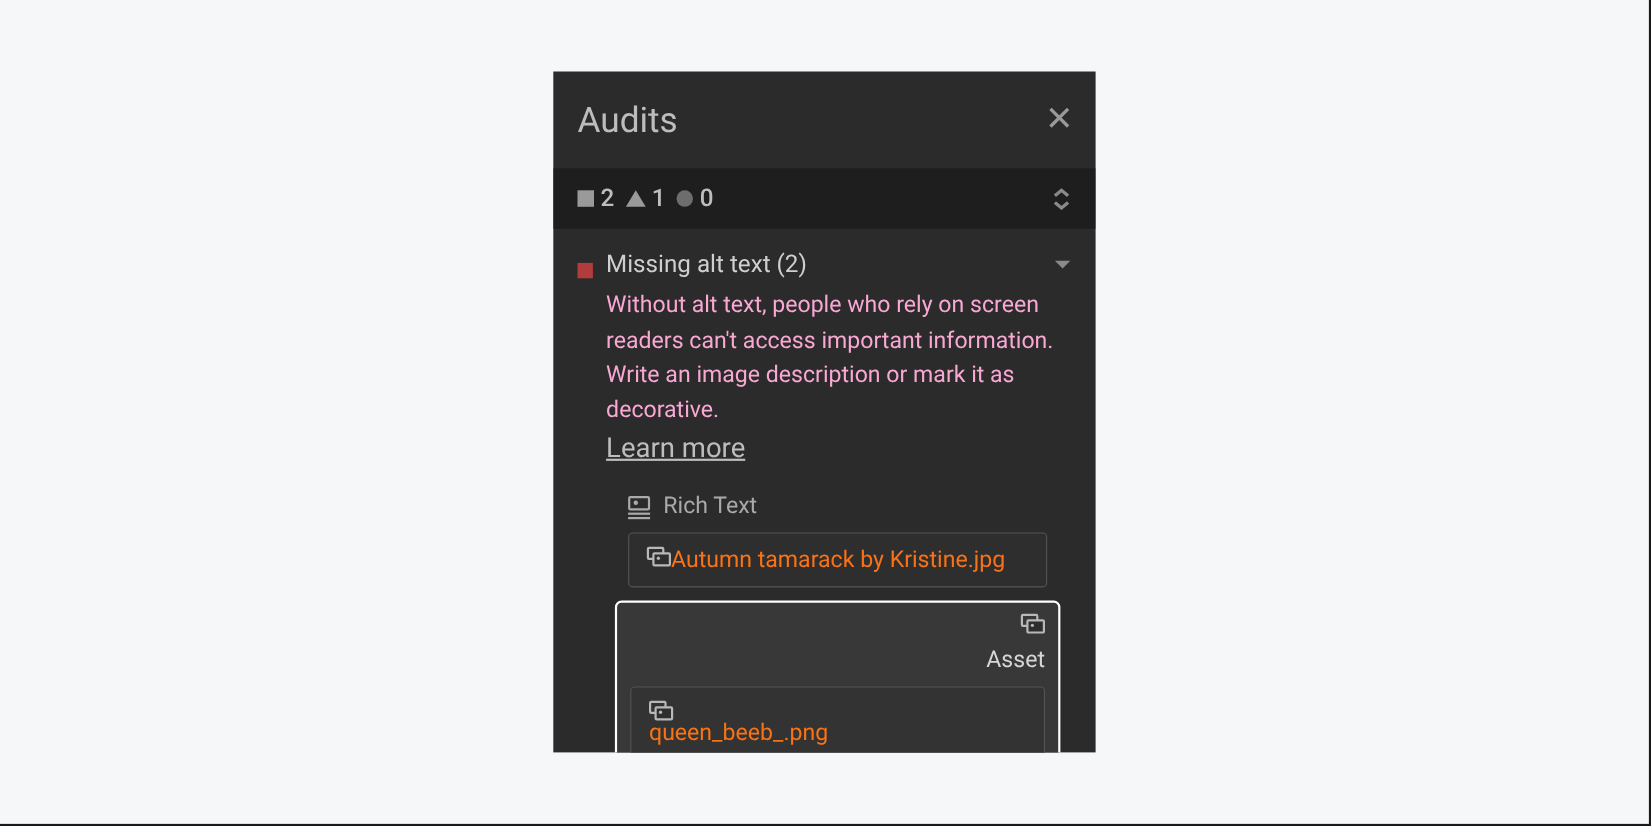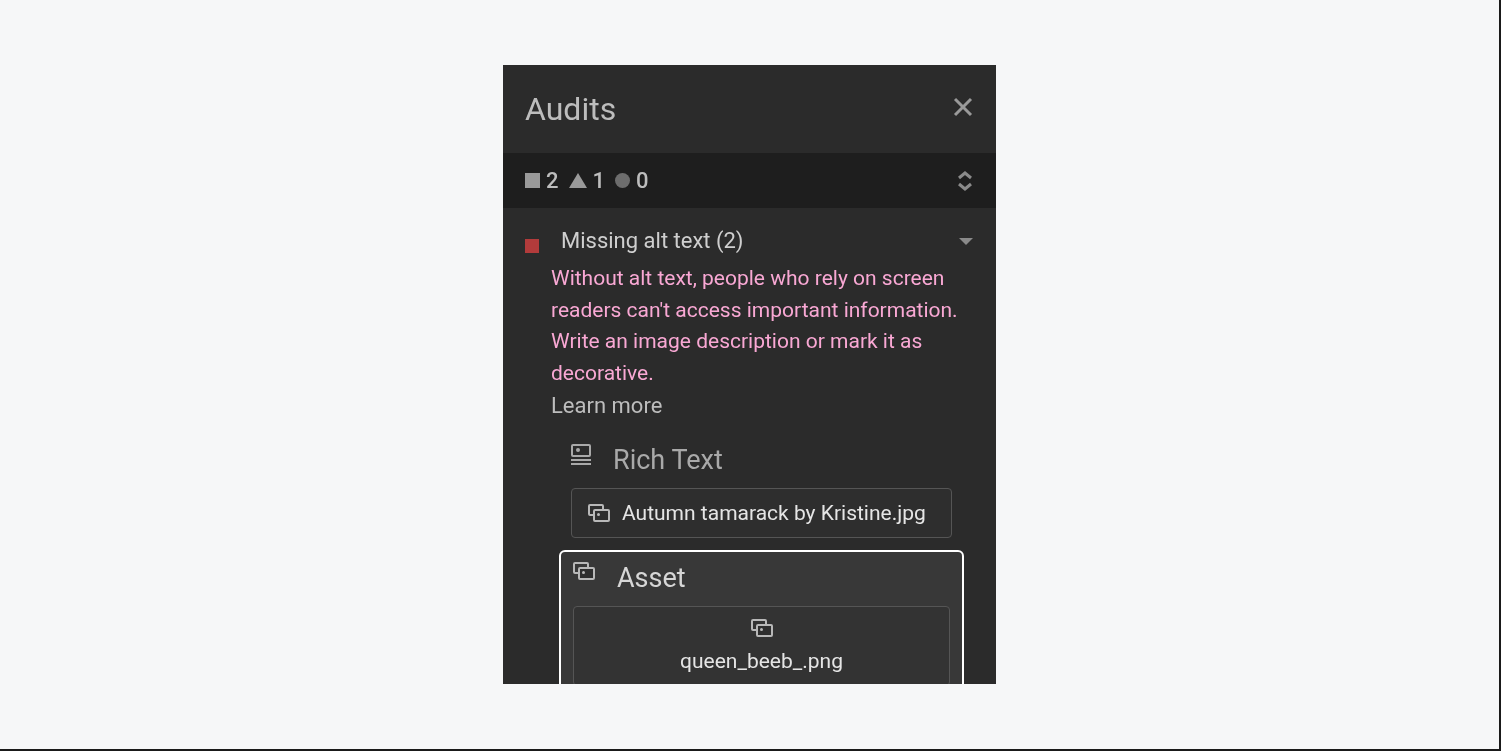--- a/index.html
+++ b/index.html
@@ -92,21 +92,21 @@
       flex-direction: column;
       align-items: center;
       gap: -2px;
     }
     .issue-block {
       padding: 20px 22px 10px 22px;
     }
     .issue-header {
       display: flex;
       align-items: flex-end;
-      gap: 22px;
+      gap: 12px;
     }
     .error-square {
       display: inline-block;
       width: 14px;
       height: 14px;
       background: #b23b3b;
       margin-top: 7px;
       flex-shrink: 0;
     }
     .issue-title-row {
@@ -129,22 +129,23 @@
     .issue-body {
       margin-left: 26px;
       margin-top: 10px;
     }
     .issue-desc {
       font-size: 21px;
       line-height: 1.5;
       color: #f9a8d4;
     }
     .learn-more {
-      font-size: 22px;
+      font-size: 25px;
       color: #bdbdbd;
+      text-decoration: underline;
       display: inline-block;
       margin-top: 4px;
       cursor: pointer;
       text-align: center;
     }
     .group-block {
       margin-left: 46px;
       margin-right: 22px;
       margin-top: 26px;
     }
@@ -152,28 +153,29 @@
       border: 2px solid #ffffff;
       border-radius: 6px;
       padding: 10px 12px 14px 12px;
       margin-left: 34px;
       margin-right: 10px;
       background: #383838;
       margin-top: 12px;
     }
     .group-label {
       display: flex;
-      align-items: flex-start;
-      gap: 22px;
+      align-items: flex-end;
+      gap: 12px;
       color: #a9a9a9;
-      font-size: 27px;
+      font-size: 21px;
       margin-bottom: 12px;
     }
     .group-block.selected .group-label {
       color: #d6d6d6;
+      flex-direction: column;
     }
     .rich-text-icon {
       display: inline-flex;
       flex-direction: column;
       gap: 2px;
     }
     .rich-text-icon .img-part {
       width: 20px;
       height: 13px;
       border: 2px solid #a9a9a9;
@@ -193,23 +195,22 @@
     .rich-text-icon .line-part {
       width: 20px;
       height: 2px;
       background: #a9a9a9;
     }
     .asset-item {
       border: 1px solid #555;
       border-radius: 4px;
       padding: 12px 16px;
       display: flex;
-      align-items: center;
-      gap: 12px;
-      color: #e5e5e5;
+      align-items: flex-start;
+      color: #f97316;
       font-size: 21px;
       background: #2e2e2e;
       cursor: pointer;
     }
     .group-block.selected .asset-item {
       background: #333333;
       flex-direction: column;
     }
     .image-stack-icon {
       width: 22px;

